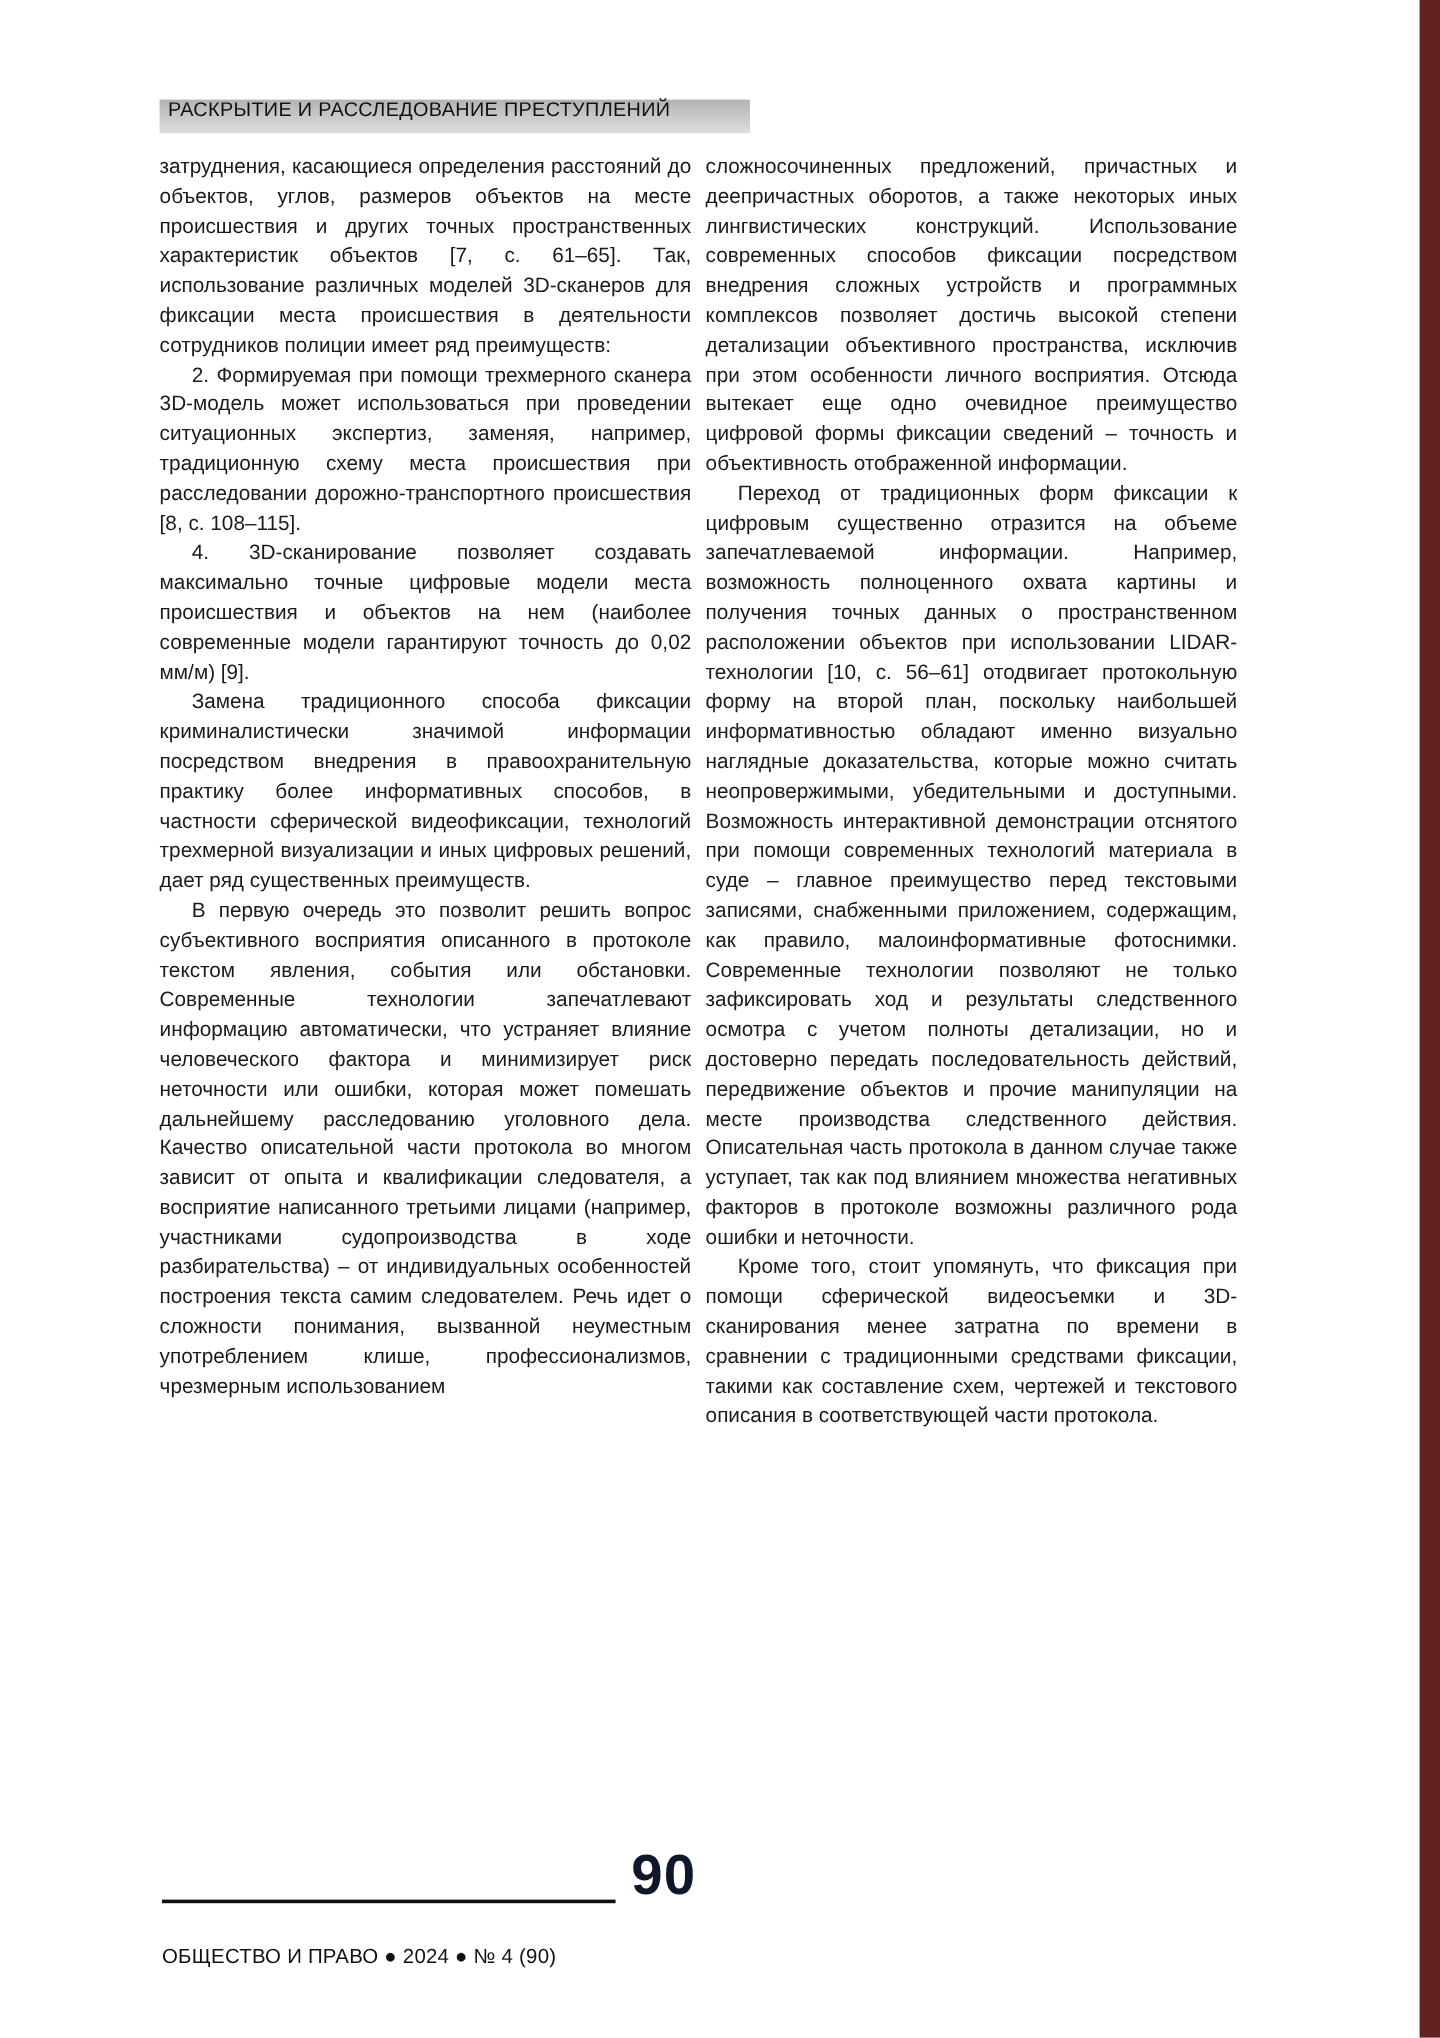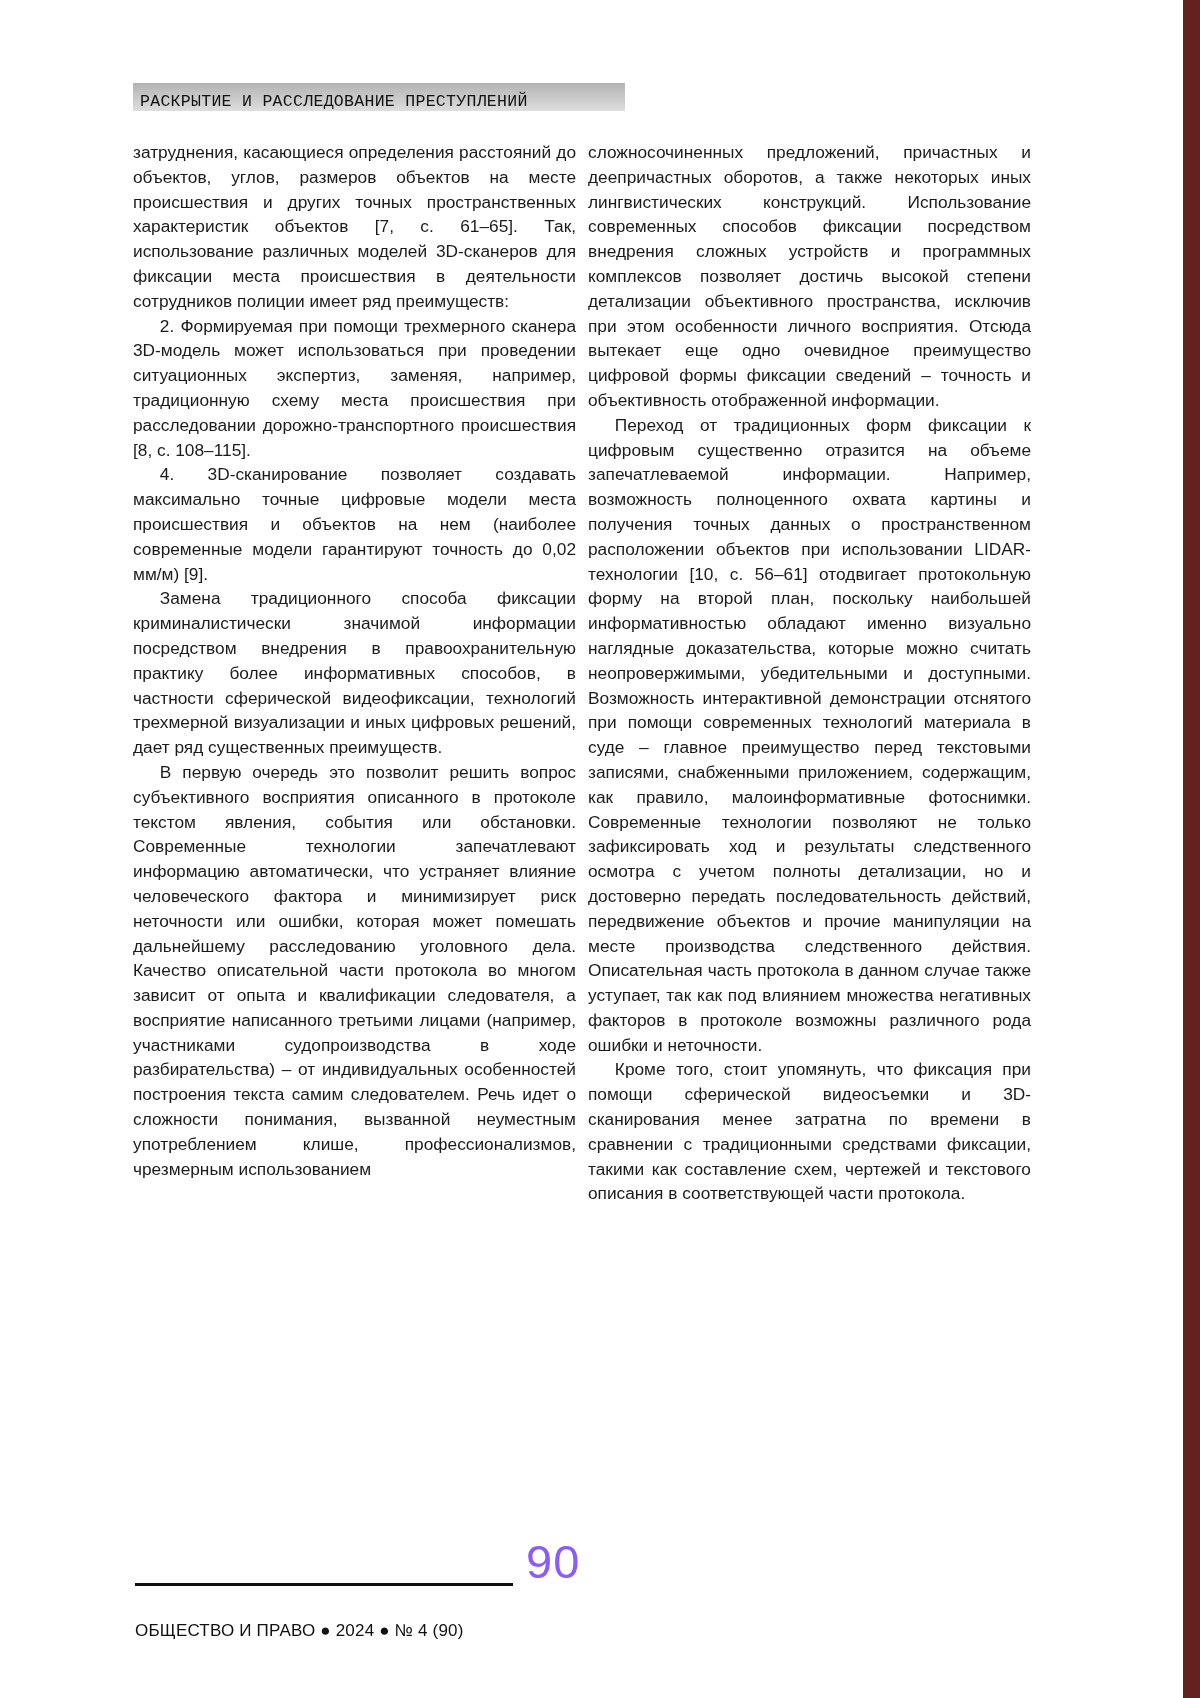--- a/index.html
+++ b/index.html
@@ -22,36 +22,34 @@
     width: 17px;
     height: 1698px;
   }
   .header-bar {
     position: absolute;
     left: 133px;
     top: 83px;
     width: 492px;
     height: 28px;
     display: flex;
-    align-items: flex-end;
+    align-items: flex-start;
     box-sizing: border-box;
     padding-left: 7px;
     font-size: 16.5px;
     letter-spacing: 0.3px;
     color: #111;
-    font-family: Liberation Mono, monospace;
   }
   .columns {
     position: absolute;
     left: 133px;
     top: 126px;
     width: 917px;
     display: flex;
     gap: 12px;
-    margin-top: 14px;
   }
   .col {
     width: 443px;
     text-align: justify;
     font-size: 17.3px;
     line-height: 24.8px;
     hyphens: auto;
     -webkit-hyphens: auto;
   }
   .col p {
@@ -76,22 +74,22 @@
     font-size: 17px;
     letter-spacing: 0.2px;
     color: #111;
     margin-top: 28px;
   }
   .page-number {
     position: absolute;
     left: 526px;
     top: 1534px;
     font-size: 47px;
-    font-weight: normal;
-    color: #8b5cf6;
+    font-weight: bold;
+    color: #0f172a;
     letter-spacing: 1px;
   }
 </style>
 </head>
 <body>
 
 <div class="accent-bar" style="background: rgb(99, 34, 30);"></div>
 
 <div class="header-bar" style="background: linear-gradient(rgb(179, 179, 179), rgb(222, 222, 222));">
   <span>РАСКРЫТИЕ И РАССЛЕДОВАНИЕ ПРЕСТУПЛЕНИЙ</span>

